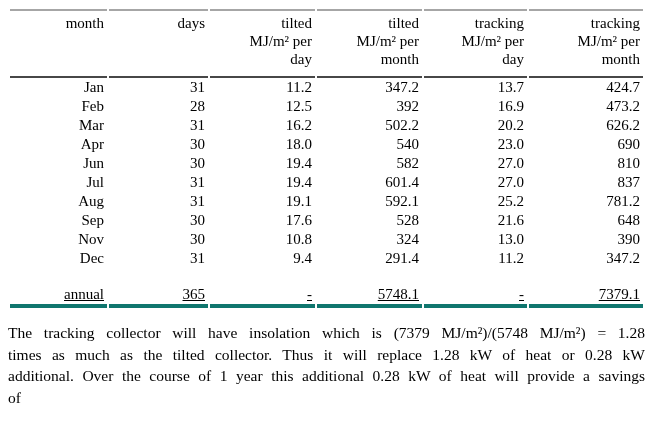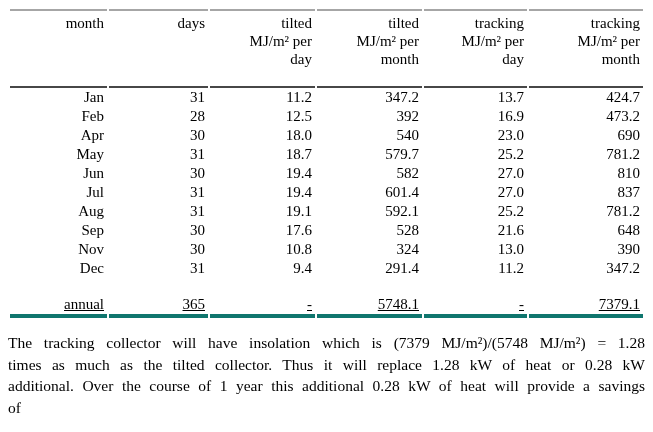--- a/index.html
+++ b/index.html
@@ -29,21 +29,21 @@
     text-align: right;
     vertical-align: top;
     font-weight: normal;
     white-space: nowrap;
     overflow: hidden;
   }
   thead th {
     border-top: 2px solid #a6a6a6;
     border-bottom: 2px solid #474747;
     padding-top: 3px;
-    padding-bottom: 18px;
+    padding-bottom: 8px;
   }
   .hline {
     line-height: 18px;
     height: 18px;
   }
   tbody td {
     line-height: 19px;
     height: 19px;
   }
   tr.spacer-row td {
@@ -119,34 +119,34 @@
       </tr>
       <tr>
         <td>Feb</td>
         <td>28</td>
         <td>12.5</td>
         <td>392</td>
         <td>16.9</td>
         <td>473.2</td>
       </tr>
       <tr>
+        <td>Mar</td>
+        <td>31</td>
+        <td>16.2</td>
+        <td>502.2</td>
+        <td>20.2</td>
+        <td>626.2</td>
+      </tr>
+      <tr>
         <td>Apr</td>
         <td>30</td>
         <td>18.0</td>
         <td>540</td>
         <td>23.0</td>
         <td>690</td>
-      </tr>
-      <tr>
-        <td>May</td>
-        <td>31</td>
-        <td>18.7</td>
-        <td>579.7</td>
-        <td>25.2</td>
-        <td>781.2</td>
       </tr>
       <tr>
         <td>Jun</td>
         <td>30</td>
         <td>19.4</td>
         <td>582</td>
         <td>27.0</td>
         <td>810</td>
       </tr>
       <tr>

